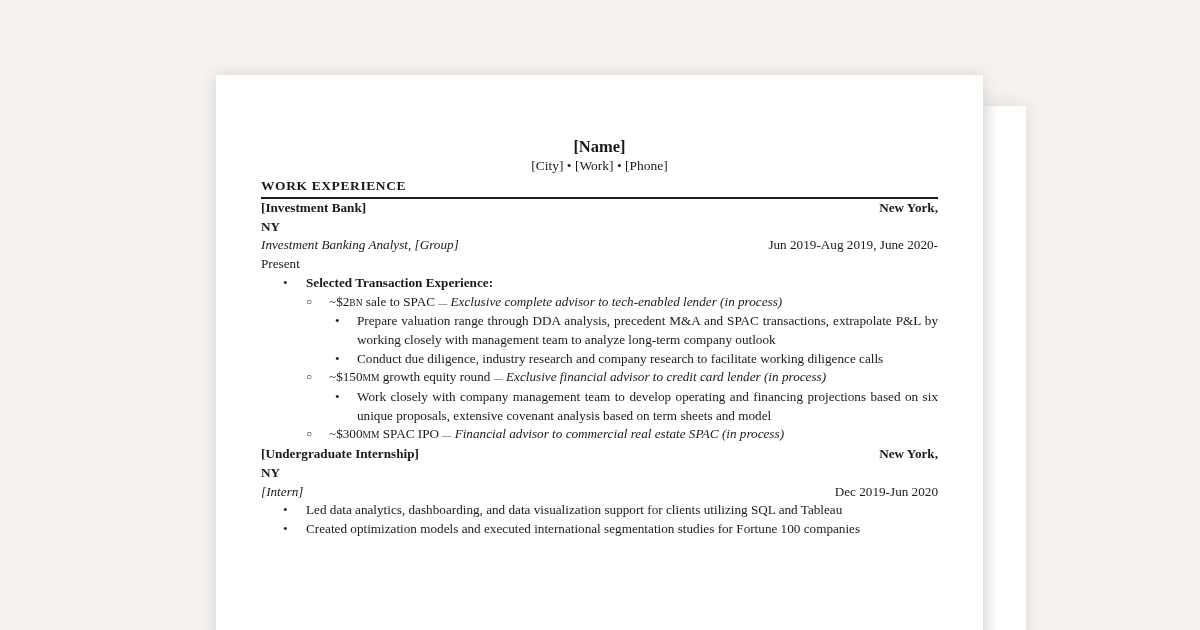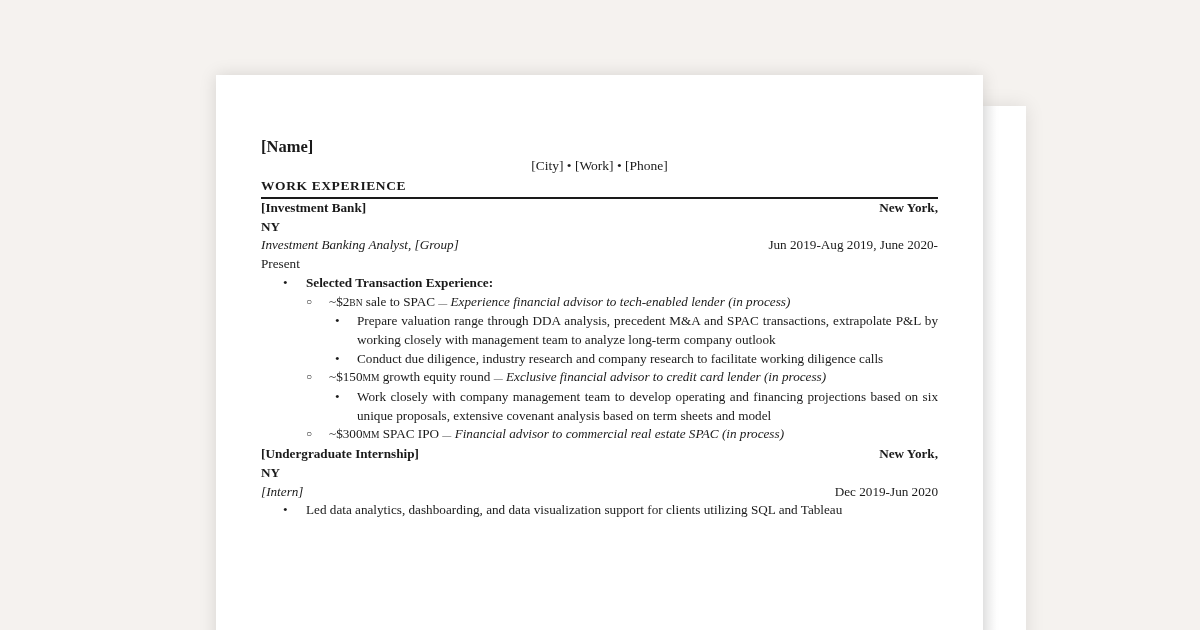--- a/index.html
+++ b/index.html
@@ -24,21 +24,21 @@
     position: absolute; left: 216px; top: 75px;
     width: 767px; height: 600px;
     background: #ffffff;
     box-shadow: 0 0 16px rgba(0,0,0,0.13);
   }
   .content {
     position: absolute; left: 45px; top: 62px; width: 677px;
     font-size: 13.2px; line-height: 18.7px;
   }
   .name {
-    font-weight: bold; font-size: 16.5px; line-height: 20px;
+    text-align: center; font-weight: bold; font-size: 16.5px; line-height: 20px;
   }
   .contact { text-align: center; font-size: 13.5px; line-height: 18px; }
   .section-title {
     font-weight: bold; letter-spacing: 0.6px; font-size: 13.5px;
     line-height: 19px; margin-top: 1px;
     border-bottom: 2px solid #1a1a1a; padding-bottom: 2px;
   }
   .row { display: flex; justify-content: space-between; }
   .bold { font-weight: bold; }
   .ital { font-style: italic; }
@@ -71,21 +71,21 @@
       <div class="bold">NY</div>
       <div class="row">
         <span class="ital">Investment Banking Analyst, [Group]</span>
         <span>Jun 2019-Aug 2019, June 2020-</span>
       </div>
       <div>Present</div>
       <ul class="l1">
         <li><span class="bold">Selected Transaction Experience:</span>
           <ul class="l2">
             <li>
-              <span>~$2</span><span class="sc">BN</span><span> sale to SPAC </span><span class="dash">—</span><span class="ital"> Experience financial advisor to tech-enabled lender (in process)</span>
+              <span>~$2</span><span class="sc">BN</span><span> sale to SPAC </span><span class="dash">—</span><span class="ital"> Exclusive complete advisor to tech-enabled lender (in process)</span>
               <ul class="l3">
                 <li><span>Prepare valuation range through DDA analysis, precedent M&amp;A and SPAC transactions, extrapolate P&amp;L by working closely with management team to analyze long-term company outlook</span></li>
                 <li><span>Conduct due diligence, industry research and company research to facilitate working diligence calls</span></li>
               </ul>
             </li>
             <li>
               <span>~$150</span><span class="sc">MM</span><span> growth equity round </span><span class="dash">—</span><span class="ital"> Exclusive financial advisor to credit card lender (in process)</span>
               <ul class="l3">
                 <li><span>Work closely with company management team to develop operating and financing projections based on six unique proposals, extensive covenant analysis based on term sheets and model</span></li>
               </ul>
@@ -103,16 +103,17 @@
         <span>[Undergraduate Internship]</span>
         <span>New York,</span>
       </div>
       <div class="bold">NY</div>
       <div class="row">
         <span class="ital">[Intern]</span>
         <span>Dec 2019-Jun 2020</span>
       </div>
       <ul class="l1">
         <li><span>Led data analytics, dashboarding, and data visualization support for clients utilizing SQL and Tableau</span></li>
+        <li><span>Created optimization models and executed international segmentation studies for Fortune 100 companies</span></li>
       </ul>
     </div>
   </div>
 </div>
 
 </body></html>

